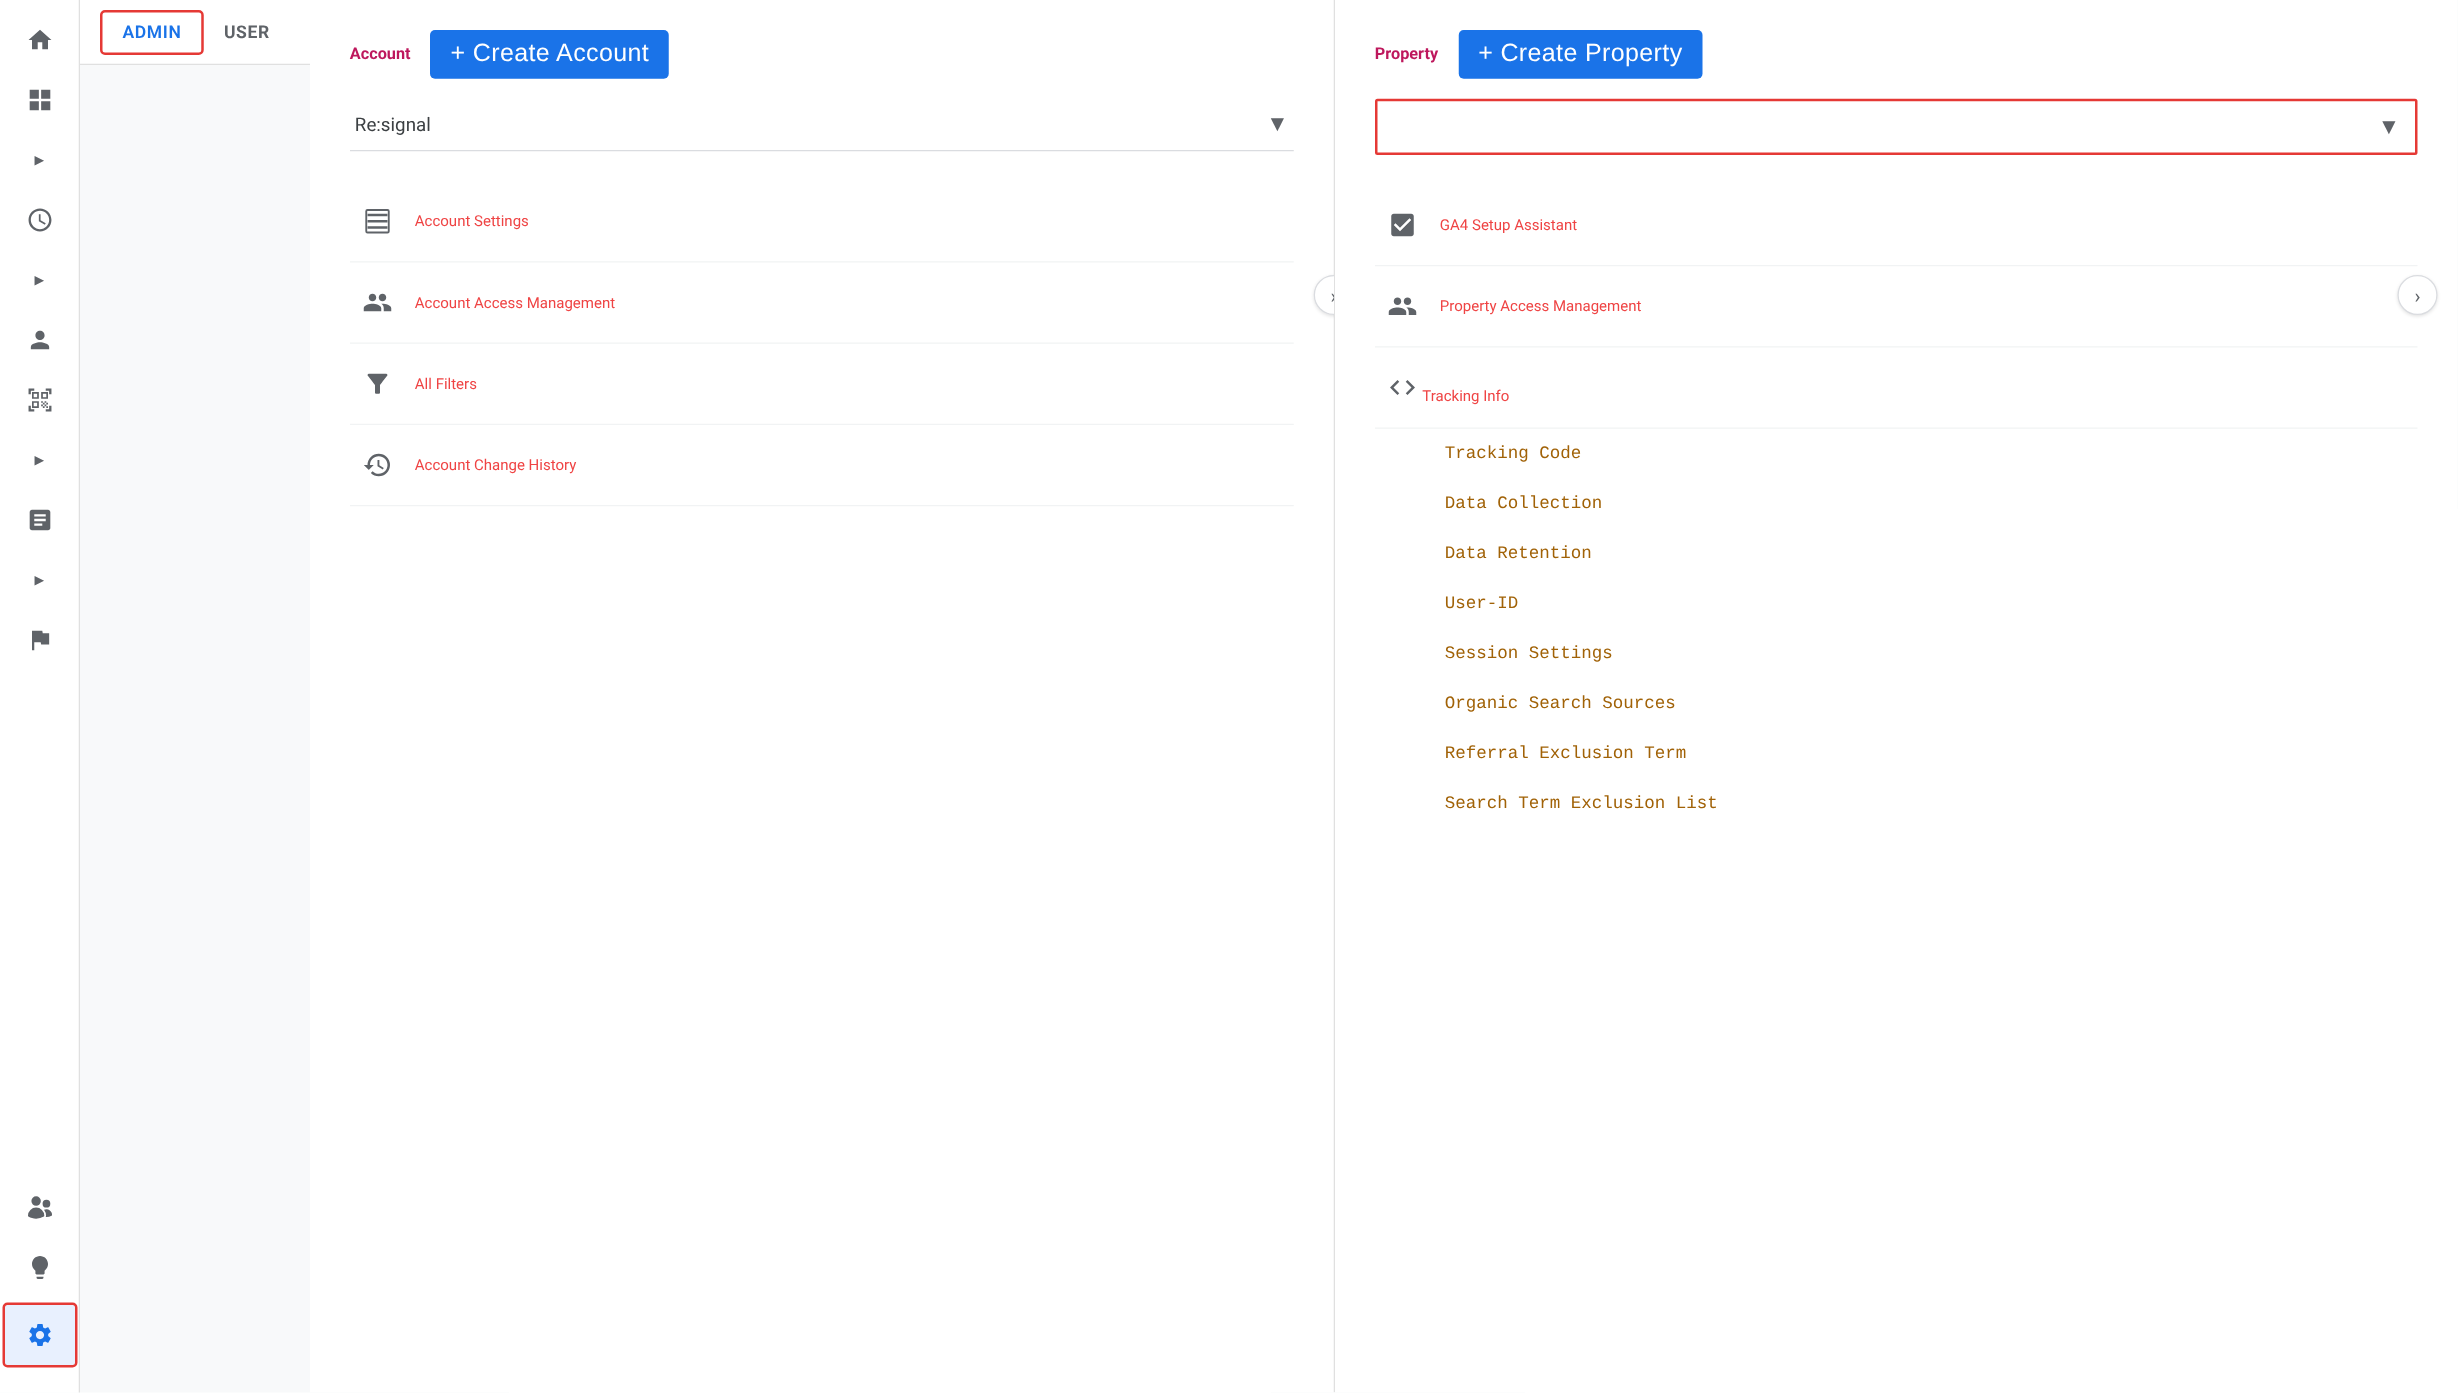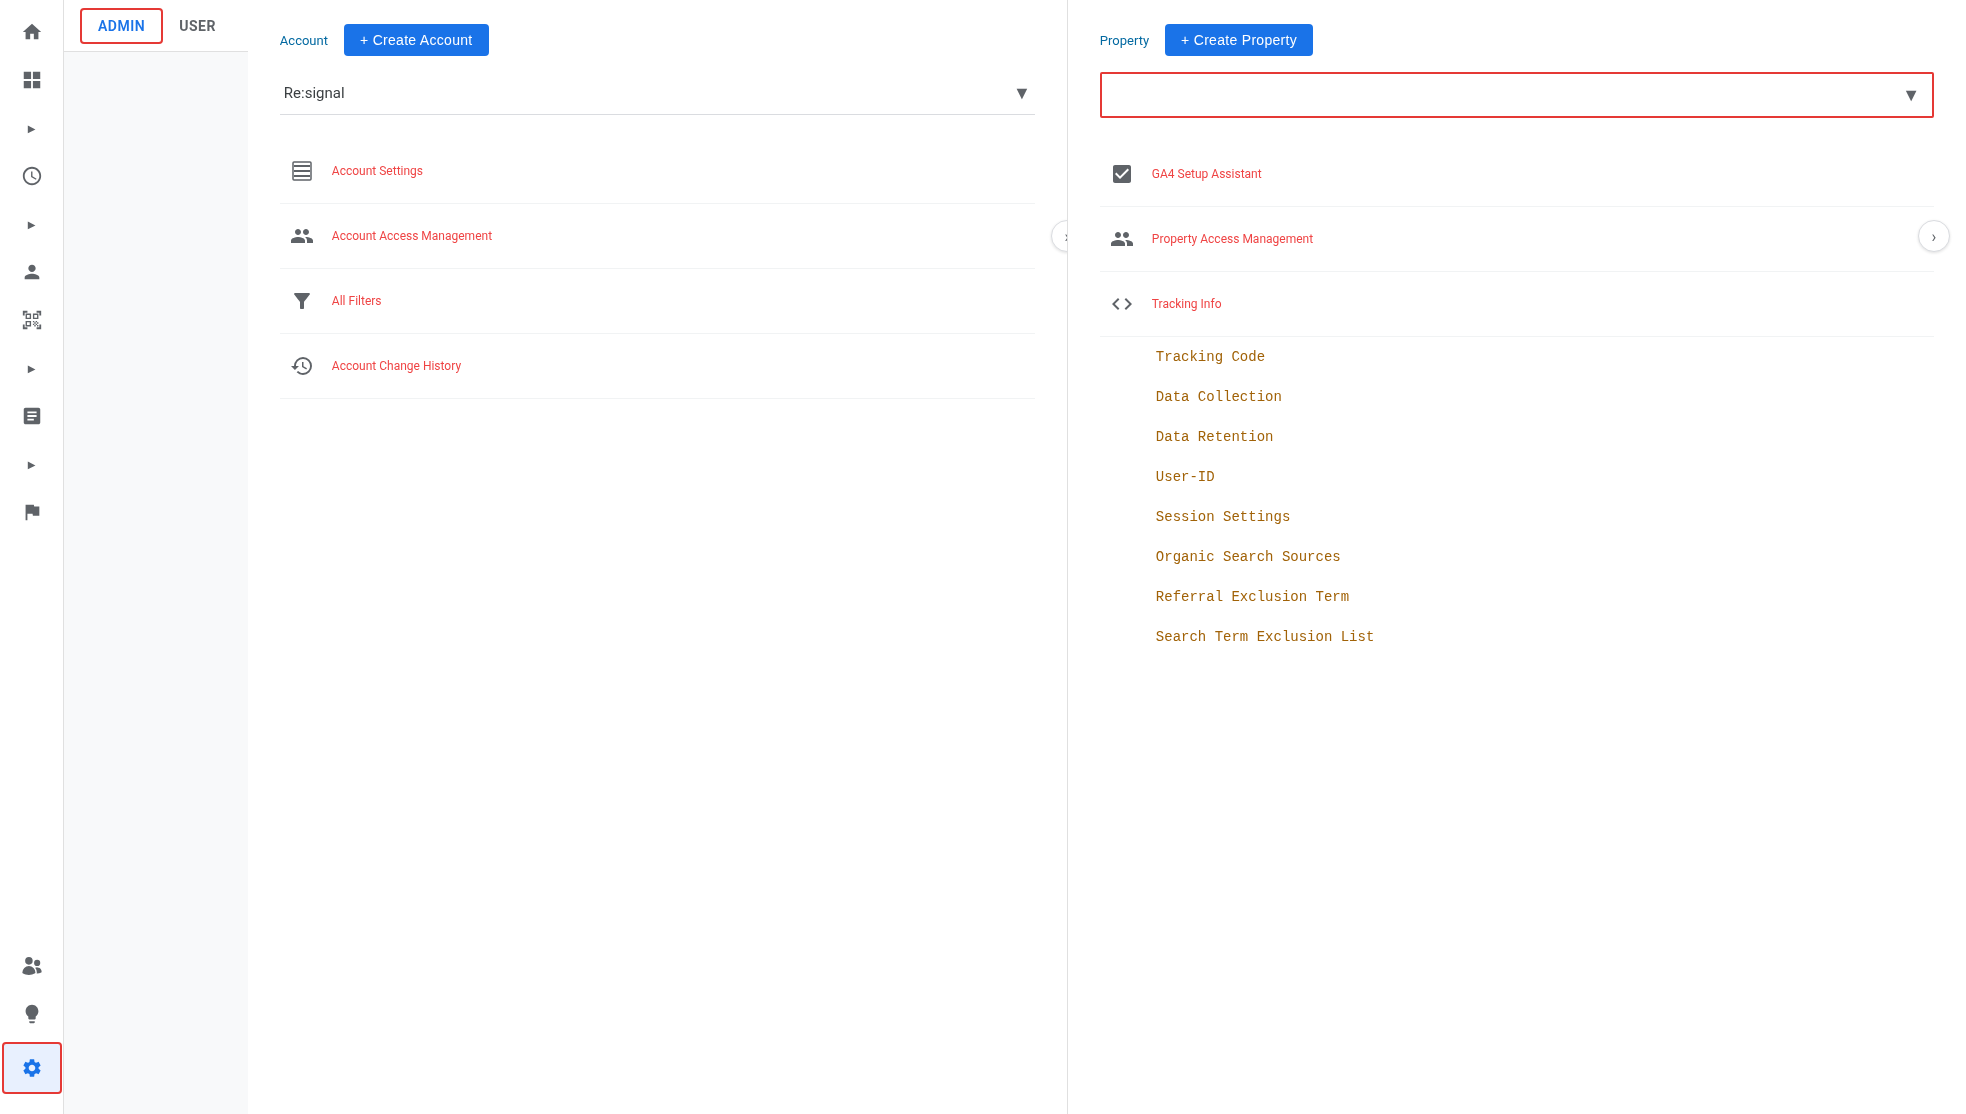--- a/index.html
+++ b/index.html
@@ -121,33 +121,34 @@
     }
 
     
     .panel-header {
       display: flex;
       align-items: center;
       margin-bottom: 16px;
     }
     .panel-label {
       font-size: 13px;
-      color: #0369a1;
+      color: #be185d;
       margin-right: 16px;
+      font-weight: bold;
     }
     .create-btn {
       display: flex;
       align-items: center;
       gap: 6px;
       background: #1a73e8;
       color: #fff;
       border: none;
       border-radius: 4px;
       padding: 8px 16px;
-      font-size: 14px;
+      font-size: 20px;
       font-weight: 500;
       cursor: pointer;
       letter-spacing: 0.3px;
     }
 
     
     .dropdown-container {
       position: relative;
       margin-bottom: 24px;
     }
@@ -223,22 +224,22 @@
       cursor: pointer;
       font-size: 14px;
       color: #a16207;
       transition: background 0.15s;
       font-family: Liberation Mono, monospace;
     }
 
     
     .tracking-header {
       display: flex;
-      align-items: center;
-      gap: 16px;
+      align-items: flex-end;
+      gap: 2px;
       padding: 18px 8px;
       border-bottom: 1px solid #f1f3f4;
       cursor: pointer;
     }
   </style>
 </head>
 <body>
 
 <div class="sidebar">
   <div class="sidebar-icon">

